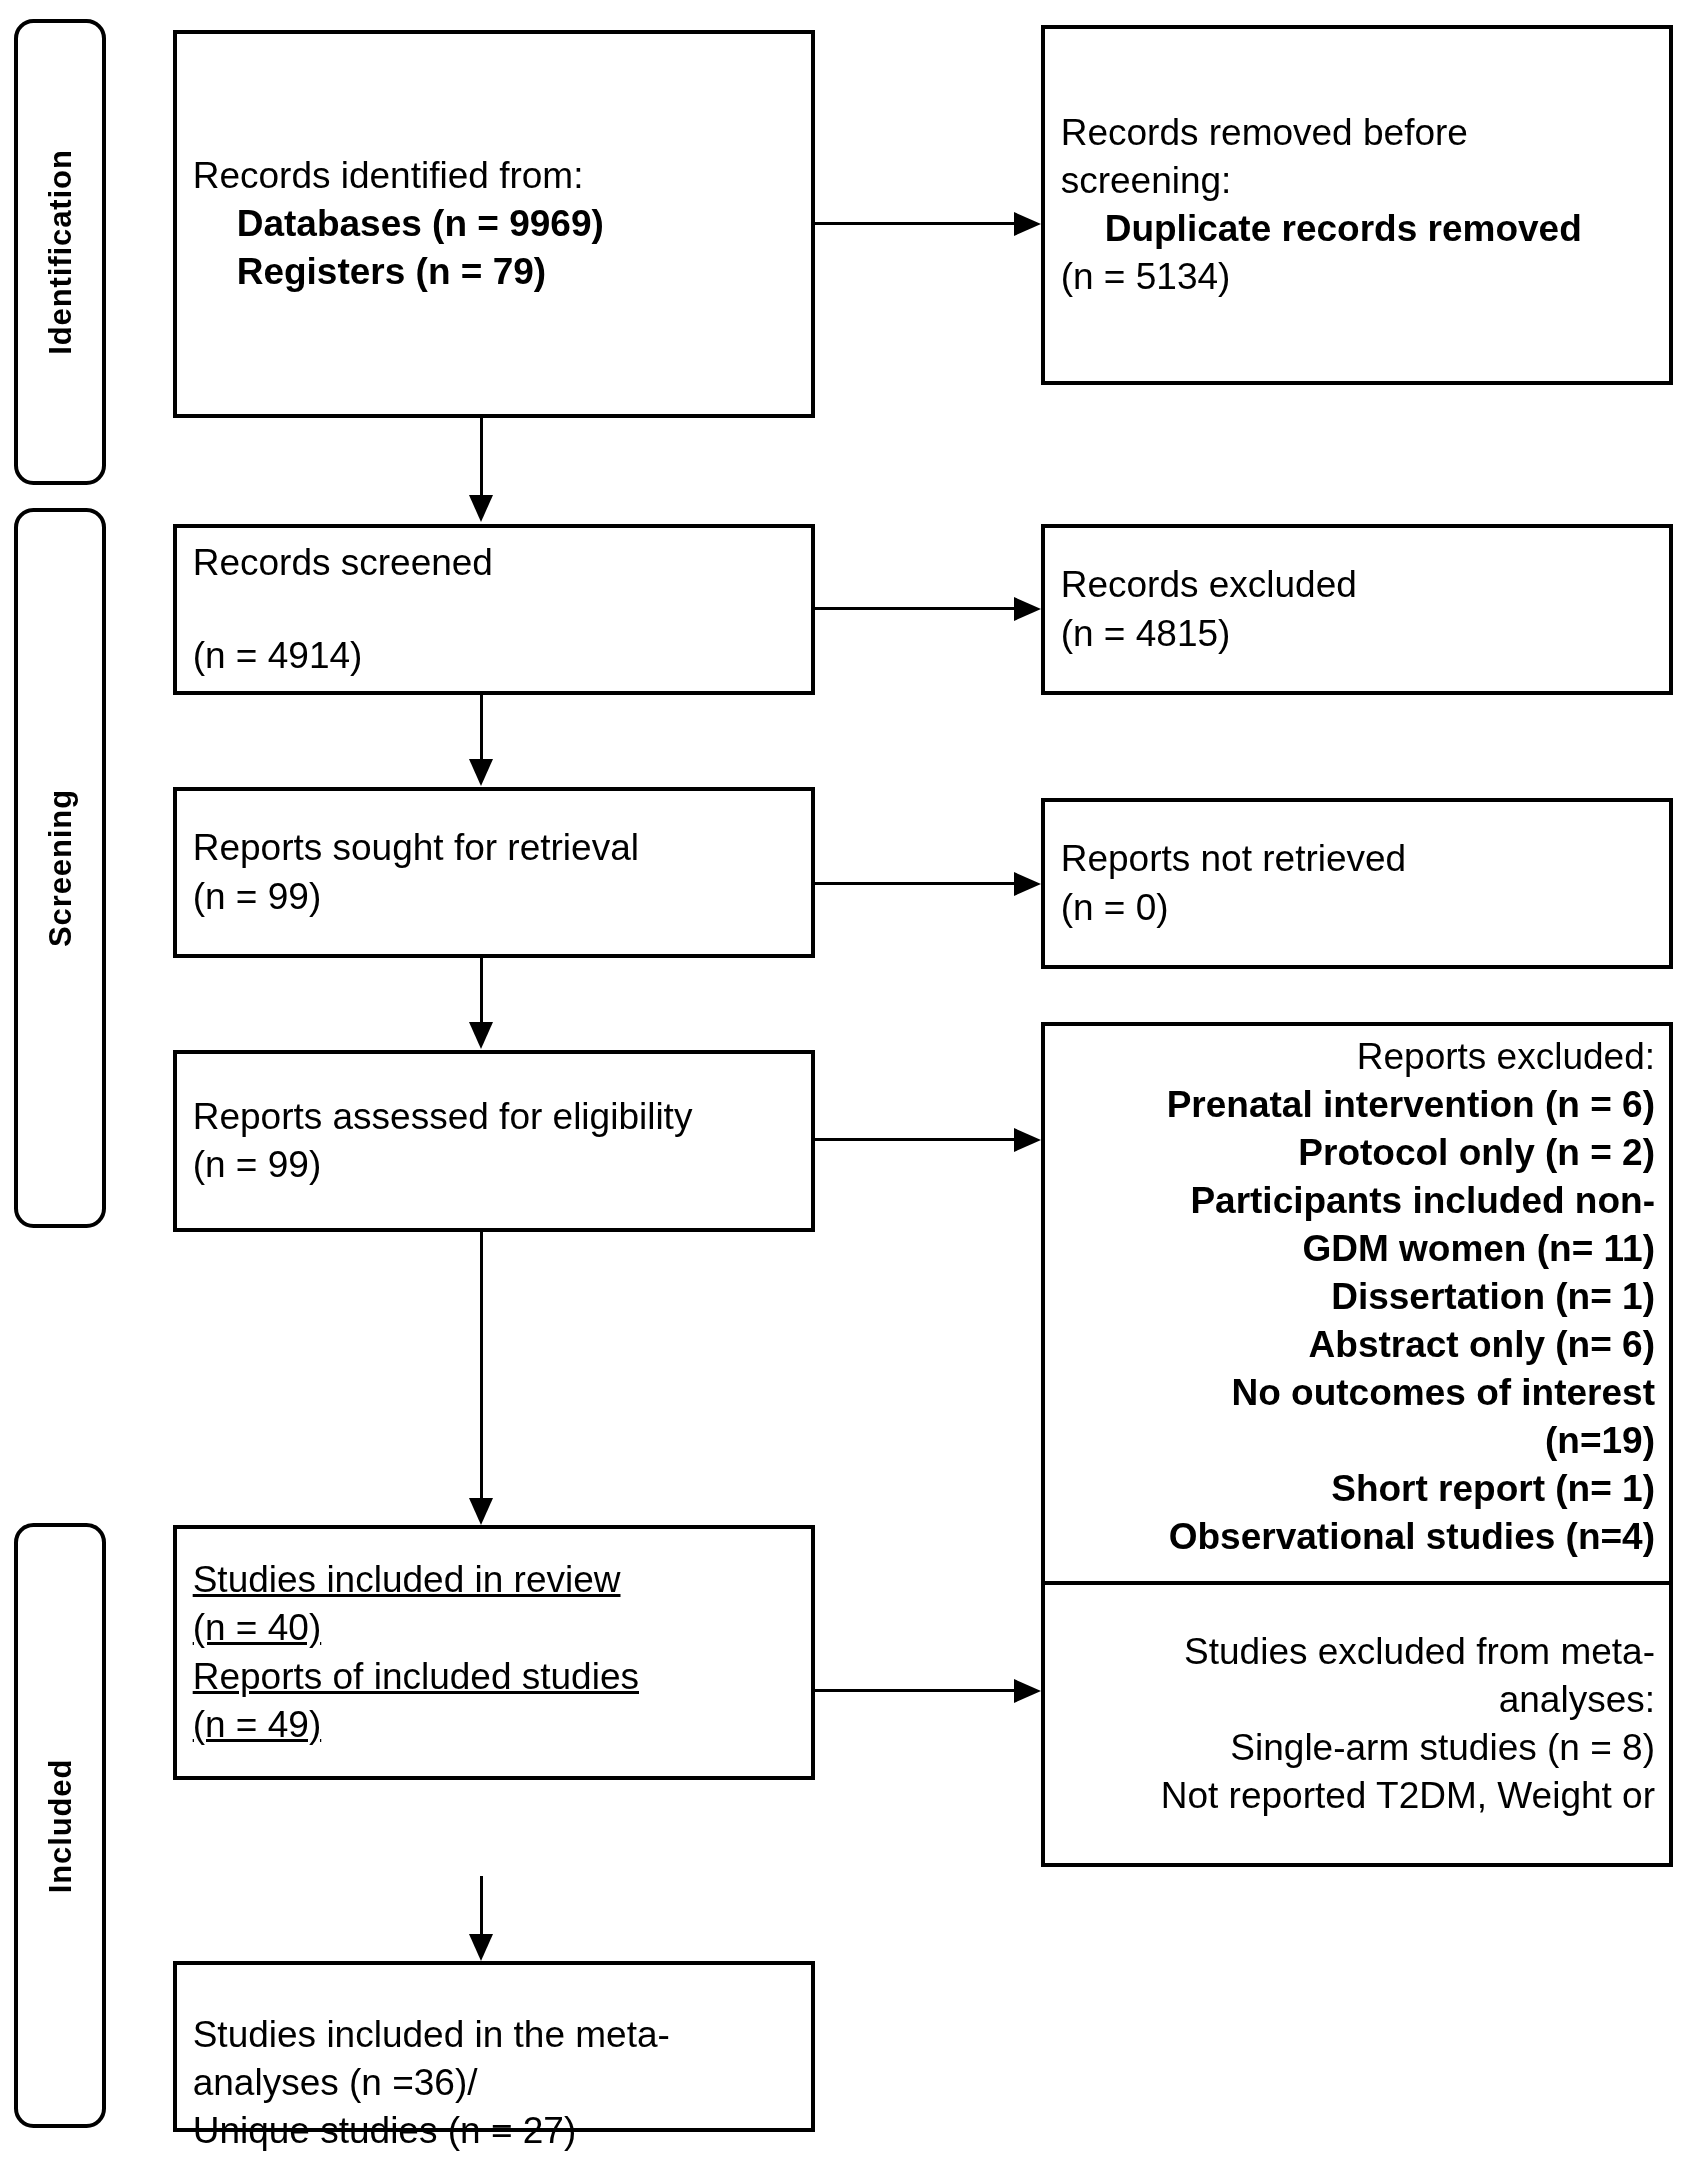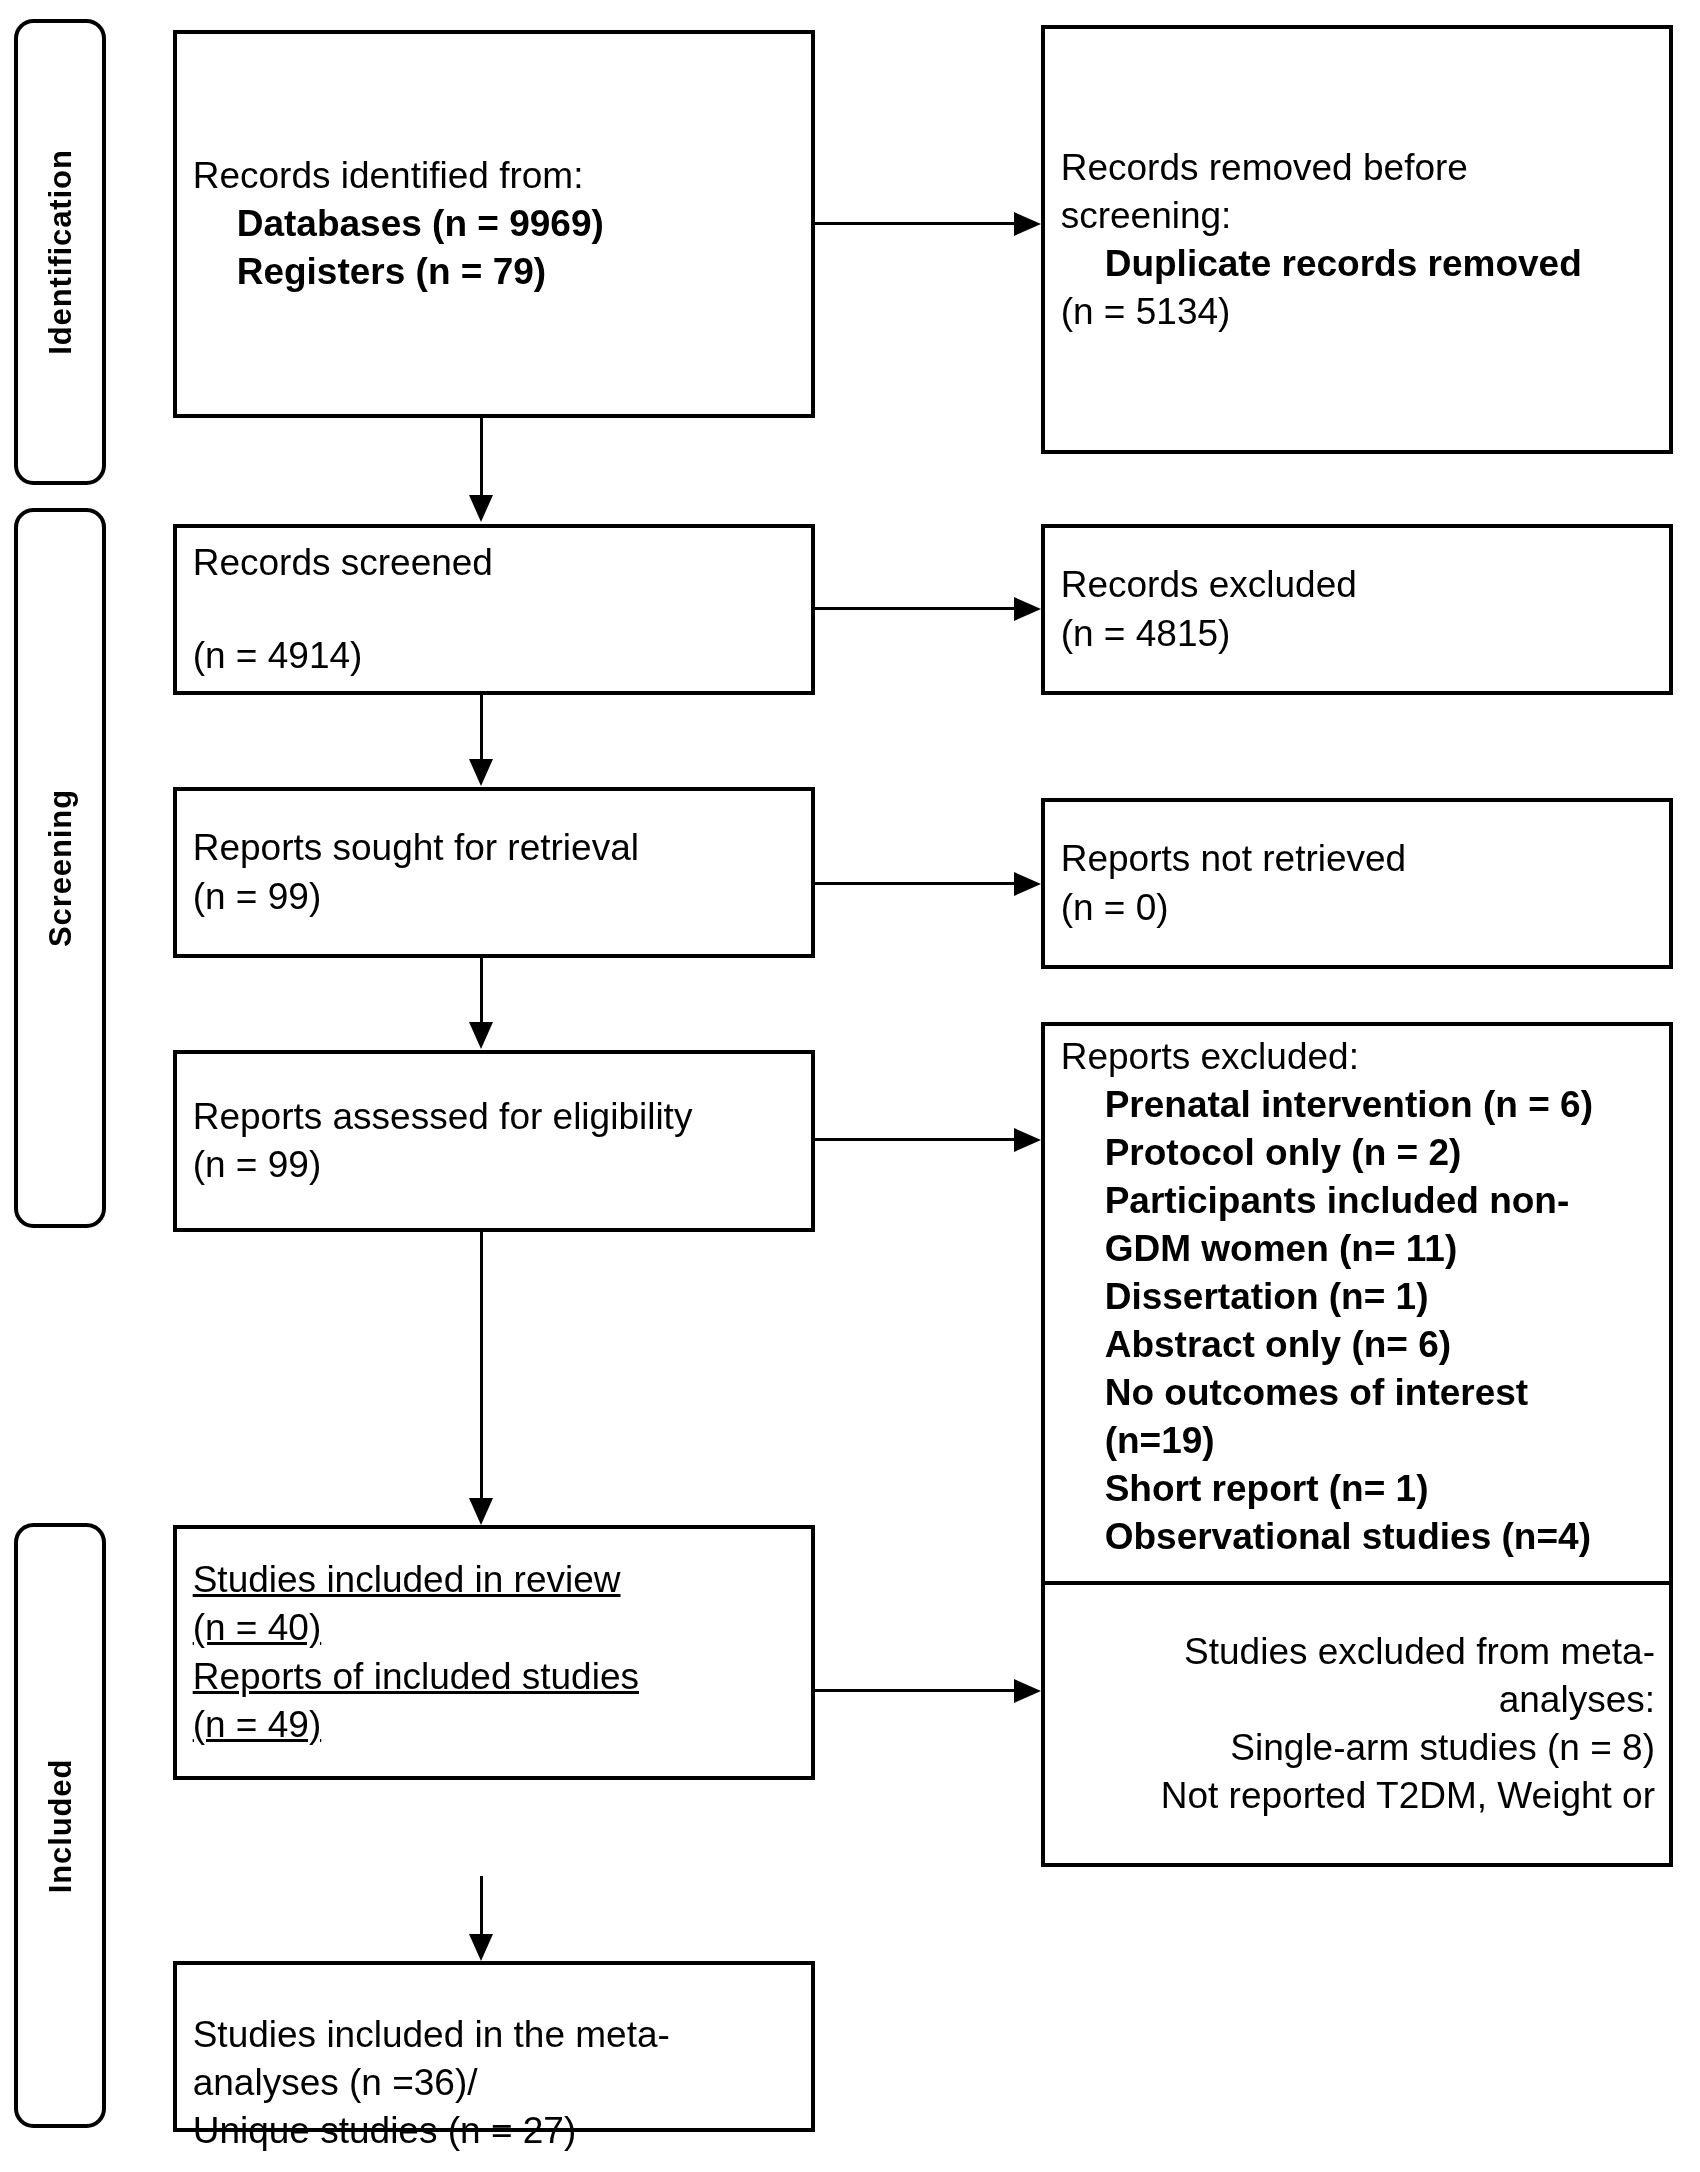--- a/index.html
+++ b/index.html
@@ -103,21 +103,21 @@
   <div class="stage-pill" style="left:14px; top:1523px; width:92px; height:605px;">
     <span class="stage-label">Included</span>
   </div>
 
   <div class="node" style="left:173px; top:30px; width:642px; height:388px;">
     <span class="line">Records identified from:</span>
     <span class="line indent">Databases (n = 9969)</span>
     <span class="line indent">Registers (n = 79)</span>
   </div>
 
-  <div class="node" style="left:1041px; top:25.4px; width:632px; height:429px;">
+  <div class="node" style="left:1041px; top:25.4px; width:632px; height:360px;">
     <span class="line">Records removed before</span>
     <span class="line">screening:</span>
     <span class="line indent">Duplicate records removed</span>
     <span class="line">(n = 5134)</span>
   </div>
 
   <div class="hline" style="left:815px; top:222px; width:201px;"></div>
   <div class="arrow-right" style="left:1014px; top:212px;"></div>
 
   <div class="vline" style="left:480px; top:418px; height:81px;"></div>
@@ -153,21 +153,21 @@
   <div class="arrow-right" style="left:1014px; top:872px;"></div>
 
   <div class="vline" style="left:480px; top:958px; height:67px;"></div>
   <div class="arrow-down" style="left:469px; top:1022px;"></div>
 
   <div class="node" style="left:173px; top:1050px; width:642px; height:182px;">
     <span class="line">Reports assessed for eligibility</span>
     <span class="line">(n = 99)</span>
   </div>
 
-  <div class="node top-align" style="left:1041px; top:1022px; width:632px; height:659px; ">
+  <div class="node top-align" style="left:1041px; top:1022px; width:632px; height:659px; align-items:flex-end;">
     <span class="line">Reports excluded:</span>
     <span class="line indent">Prenatal intervention (n = 6)</span>
     <span class="line indent">Protocol only (n = 2)</span>
     <span class="line indent">Participants included non-</span>
     <span class="line indent">GDM women (n= 11)</span>
     <span class="line indent">Dissertation (n= 1)</span>
     <span class="line indent">Abstract only (n= 6)</span>
     <span class="line indent">No outcomes of interest</span>
     <span class="line indent">(n=19)</span>
     <span class="line indent">Short report (n= 1)</span>

